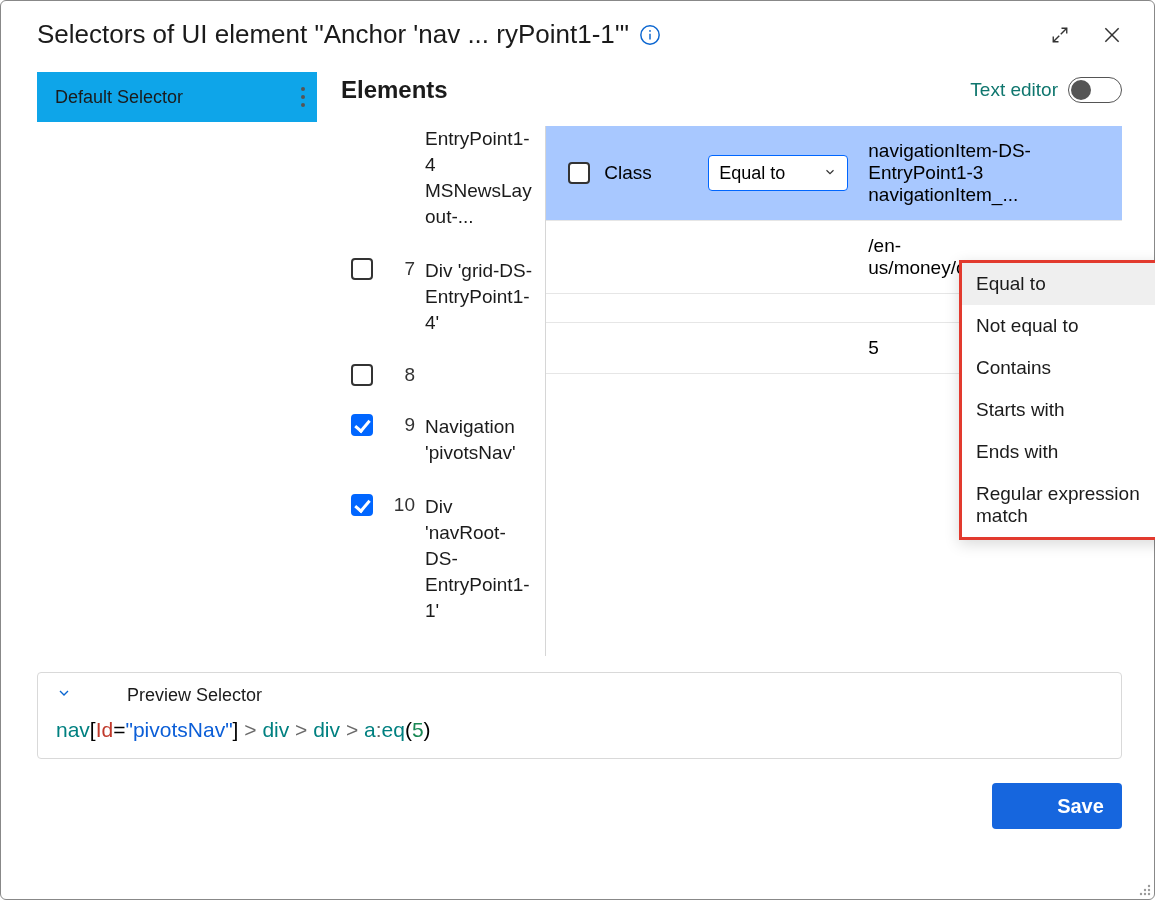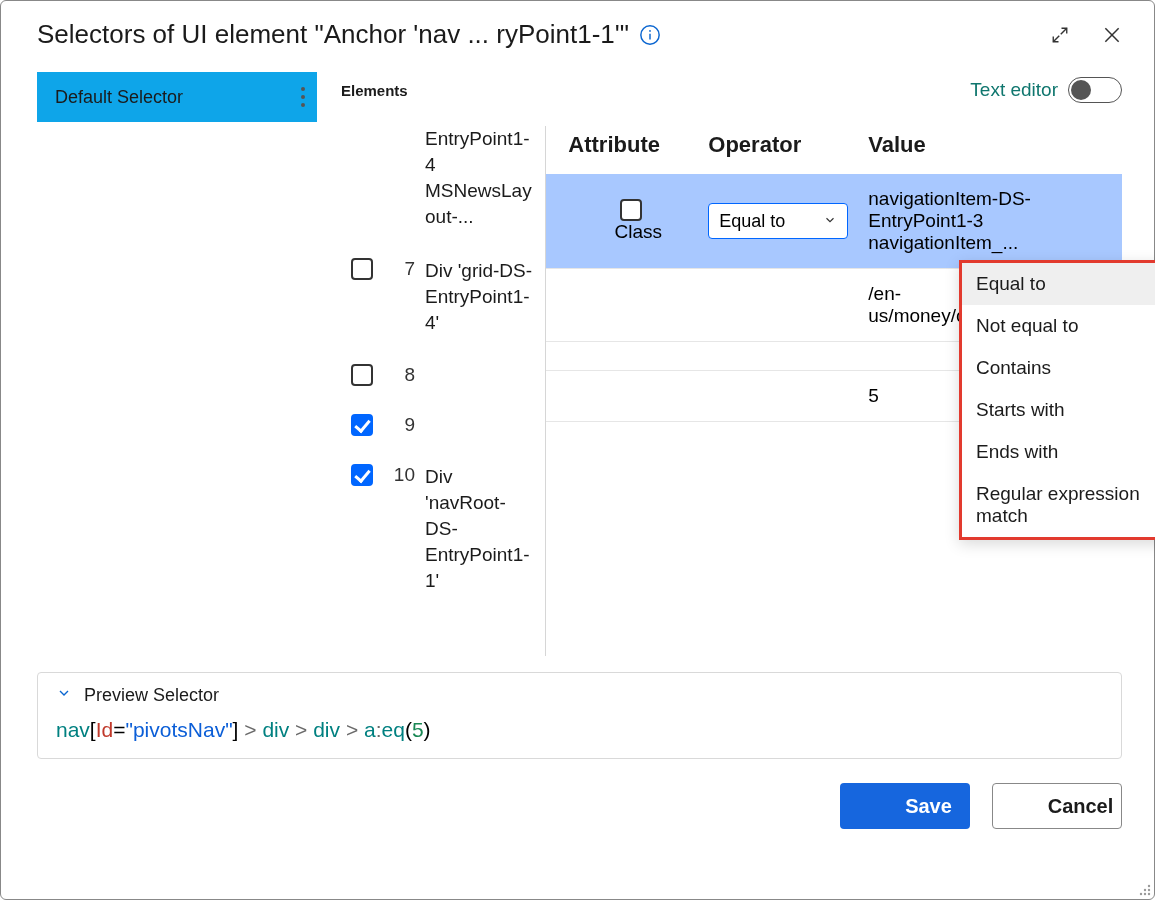--- a/index.html
+++ b/index.html
@@ -25,56 +25,56 @@
   .add-sel .plus { color:#0066cc; margin-right:14px; display:flex; }
   .selector-row {
     margin-top:6px; display:flex; align-items:center; height:50px; padding:0 12px 0 18px;
     background:#0ea5e9; font-size:18px; color:#1b1b1b;
   }
   .selector-row .dots { margin-left:auto; color:#555; font-size:22px; letter-spacing:0; line-height:0; cursor:pointer; display:flex; flex-direction:column; align-items:center;}
   .selector-row .dots span{display:block;width:4px;height:4px;background:#555;border-radius:50%;margin:2px 0;}
 
   .mid-col { flex:1; padding-left:24px; min-width:0;}
   .mid-header { display:flex; align-items:center; height:48px; }
-  .sec-title { font-size:15px; font-weight:600; color:#1b1b1b; }
+  .sec-title { font-size:24px; font-weight:600; color:#1b1b1b; }
   .text-editor-wrap { margin-left:auto; display:flex; align-items:center; font-size:19px; color:#0f766e; }
   .switch { width:54px; height:26px; border:1px solid #555; border-radius:20px; margin-left:10px; position:relative; background:#fff; cursor:pointer;}
   .switch-knob { position:absolute; left:2px; top:2px; width:20px; height:20px; border-radius:50%; background:#555; }
 
   .panels { display:flex; margin-top:12px; height:530px; position:relative;}
   .elements-list { width:265px; overflow:auto; position:relative; }
   .elements-list::-webkit-scrollbar{width:10px;} .elements-list::-webkit-scrollbar-thumb{background:#ccc;border-radius:6px;}
   .elem-row { display:flex; align-items:flex-start; padding:14px 8px 14px 10px; border-radius:4px; }
   .cb { width:22px; height:22px; border:2px solid #333; border-radius:4px; margin-right:18px; flex:0 0 22px; position:relative; cursor:pointer;}
   .cb.checked { background:#0066ff; border-color:#0066ff; }
   .cb.checked:after{content:""; position:absolute; left:5px; top:1px; width:6px; height:12px; border:solid #fff; border-width:0 3px 3px 0; transform:rotate(40deg);}
   .elem-num { width:24px; text-align:right; font-size:19px; color:#333; margin-right:10px; flex:0 0 24px;}
   .elem-label { font-size:19px; color:#1b1b1b; line-height:26px; word-break:break-word; }
 
   .attr-panel { flex:1; border-left:1px solid #d6d6d6; padding-left:0; position:relative;}
   .attr-head { display:flex; padding:6px 0 16px 22px; font-size:22px; font-weight:600; color:#1b1b1b;}
   .attr-head .c1{width:140px;} .attr-head .c2{width:160px;} .attr-head .c3{flex:1;}
   .attr-row { display:flex; align-items:center; padding:14px 0 14px 22px; border-bottom:1px solid #e6e6e6;}
   .attr-row.hl { background:#a8c8ff; }
-  .attr-row .c1{width:140px; display:flex; align-items:center; font-size:19px;flex-direction:column;}
+  .attr-row .c1{width:140px; display:flex; align-items:center; font-size:19px;}
   .attr-row .c2{width:160px;}
   .attr-row .c3{flex:1; font-size:19px; padding-right:14px;}
   .acb { width:22px; height:22px; border:2px solid #333; border-radius:4px; margin-right:14px; cursor:pointer; background:#fff;}
   .opselect{ width:140px; height:36px; border:1px solid #0066ff; border-radius:4px; display:flex; align-items:center; padding:0 10px; font-size:18px; background:#fff; cursor:pointer; justify-content:space-between;}
   .chev { color:#333; }
 
   .dropdown {
     position:absolute; left:618px; top:134px; width:225px; background:#fff;
     border:3px solid #e23a2e; box-shadow:0 4px 14px rgba(0,0,0,.15); z-index:5;
   }
   .dd-item { padding:10px 14px; font-size:19px; color:#1b1b1b; cursor:pointer;}
   .dd-item.active { background:#efefef; }
   
   .preview { margin:16px 32px 0 36px; border:1px solid #d9d9d9; border-radius:4px; padding:12px 18px 16px 18px;}
-  .preview-hdr { display:flex; align-items:center; font-size:18px; color:#1b1b1b; cursor:pointer;}
+  .preview-hdr { display:flex; align-items:center; font-size:18px; color:#1b1b1b; cursor:pointer;gap:43px;}
   .preview-hdr .pchev{ color:#0066cc; margin-right:12px;}
   .preview-code { margin-top:12px; font-size:21px; }
   .tk-teal{color:#008080;} .tk-black{color:#000;} .tk-red{color:#c0392b;} .tk-blue{color:#0b5ed7;} .tk-gray{color:#6a6a6a;} .tk-green{color:#198754;}
 
   .footer{ display:flex; justify-content:flex-end; padding:24px 32px 0 0; gap:22px;}
   .btn{ height:46px; min-width:130px; border-radius:4px; font-size:20px; font-weight:600; display:flex; align-items:center; justify-content:center; cursor:pointer;padding-left:47px;}
   .btn-primary{ background:#1666de; color:#fff; }
   .btn-secondary{ background:#fff; color:#1b1b1b; border:1px solid #888;}
 </style>
 </head>
@@ -145,35 +145,31 @@
             <span class="elem-num">7</span>
             <span class="elem-label">Div 'grid-DS-EntryPoint1-4'</span>
           </div>
           <div class="elem-row">
             <span class="cb"></span>
             <span class="elem-num">8</span>
           </div>
           <div class="elem-row">
             <span class="cb checked"></span>
             <span class="elem-num">9</span>
+            <span class="elem-label">Navigation 'pivotsNav'</span>
           </div>
           <div class="elem-row">
             <span class="cb checked"></span>
             <span class="elem-num">10</span>
             <span class="elem-label">Div 'navRoot-DS-EntryPoint1-1'</span>
           </div>
 
         </div>
 
         <div class="attr-panel">
-          <div class="attr-head">
-            <div class="c1">Attribute</div>
-            <div class="c2">Operator</div>
-            <div class="c3">Value</div>
-          </div>
 
           <div class="attr-row hl">
             <div class="c1">
               <span class="acb"></span>
               <span>Class</span>
             </div>
             <div class="c2">
               <div class="opselect">
                 <span>Equal to</span>
                 <span class="chev">
@@ -225,21 +221,20 @@
       </span>
       <span>Preview Selector</span>
     </div>
     <div class="preview-code">
       <span class="tk-teal">nav</span><span class="tk-black">[</span><span class="tk-red">Id</span><span class="tk-black">=</span><span class="tk-blue">"pivotsNav"</span><span class="tk-black">]</span><span class="tk-gray"> &gt; </span><span class="tk-teal">div</span><span class="tk-gray"> &gt; </span><span class="tk-teal">div</span><span class="tk-gray"> &gt; </span><span class="tk-teal">a</span><span class="tk-gray">:</span><span class="tk-teal">eq</span><span class="tk-black">(</span><span class="tk-green">5</span><span class="tk-black">)</span>
     </div>
   </div>
 
   <div class="footer">
     <div class="btn btn-primary">Save</div>
-    <div class="btn btn-secondary">Cancel</div>
   </div>
 
   <span class="resize-handle">
     <svg width="16" height="16" viewBox="0 0 16 16">
         <g fill="#999">
           <circle cx="13" cy="5" r="1.2"></circle>
           <circle cx="13" cy="9" r="1.2"></circle>
           <circle cx="13" cy="13" r="1.2"></circle>
           <circle cx="9" cy="9" r="1.2"></circle>
           <circle cx="9" cy="13" r="1.2"></circle>

